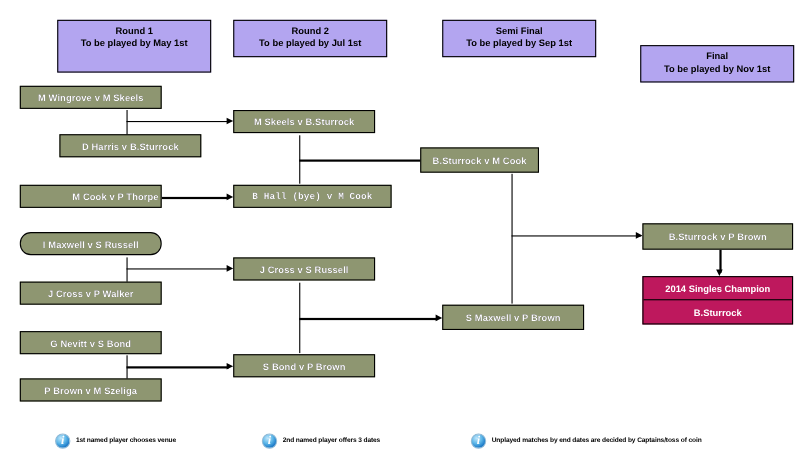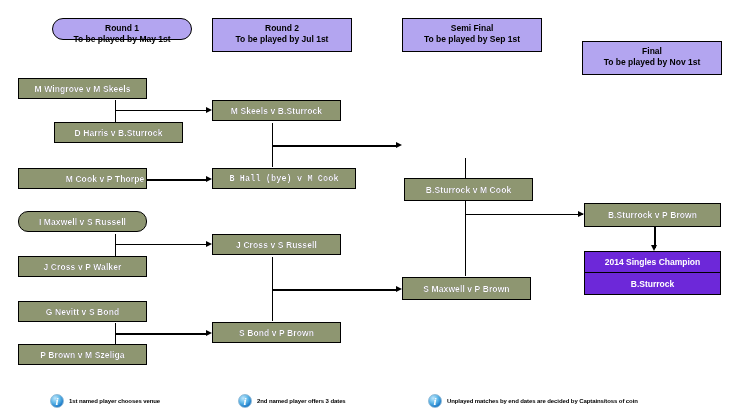--- a/index.html
+++ b/index.html
@@ -43,21 +43,21 @@
     align-items:center;
     justify-content:center;
     text-shadow:0px 0px 0px #000;
     letter-spacing:0.1px;
   }
   
   .champ{
     position:absolute;
     border:1px solid #000;
     box-sizing:border-box;
-    background:#6d28d9;
+    background:#be185d;
   }
   .champ .crow{
     height:50%;
     box-sizing:border-box;
     display:flex;align-items:center;justify-content:center;
     color:#fff;font-size:8.5px;font-weight:bold;
   }
   .champ .crow.top{border-bottom:1px solid #000;}
 
   
@@ -103,21 +103,21 @@
     color:#000;
     white-space:nowrap;
     letter-spacing:-0.1px;
   }
 </style>
 </head>
 <body>
 
 <div id="stage">
 
-  <div class="hdr" style="left:52px;top:18px;width:140px;height:22px;border-radius:11px;">
+  <div class="hdr" style="left:52px;top:18px;width:140px;height:48px;">
     <div>Round 1</div>
     <div class="l2">To be played by May 1st</div>
   </div>
   <div class="hdr" style="left:212px;top:18px;width:140px;height:34px;">
     <div>Round 2</div>
     <div class="l2">To be played by Jul 1st</div>
   </div>
   <div class="hdr" style="left:402px;top:18px;width:140px;height:34px;">
     <div>Semi Final</div>
     <div class="l2">To be played by Sep 1st</div>
@@ -163,21 +163,21 @@
   <div class="mbox" style="left:18px;top:211px;width:129px;height:21px;border-radius:10px;">I Maxwell v S Russell</div>
   <div class="mbox" style="left:18px;top:256px;width:129px;height:21px;">J Cross v P Walker</div>
   <div class="mbox" style="left:18px;top:301px;width:129px;height:21px;">G Nevitt v  S Bond</div>
   <div class="mbox" style="left:18px;top:344px;width:129px;height:21px;">P Brown v M Szeliga</div>
 
   <div class="mbox" style="left:212px;top:100px;width:129px;height:21px;">M Skeels v B.Sturrock</div>
   <div class="mbox" style="left:212px;top:168px;width:144px;height:21px;font-family:Liberation Mono, monospace;">B Hall (bye) v M Cook</div>
   <div class="mbox" style="left:212px;top:234px;width:129px;height:21px;">J Cross v  S Russell</div>
   <div class="mbox" style="left:212px;top:322px;width:129px;height:21px;">S Bond v  P Brown</div>
 
-  <div class="mbox" style="left:404px;top:134px;width:129px;height:23px;margin-top:44px;">B.Sturrock v M Cook</div>
+  <div class="mbox" style="left:382px;top:134px;width:108px;height:23px;">B.Sturrock v M Cook</div>
   <div class="mbox" style="left:402px;top:277px;width:129px;height:23px;">S Maxwell v P Brown</div>
 
   <div class="mbox" style="left:584px;top:203px;width:137px;height:24px;">B.Sturrock v P Brown</div>
 
   <div class="champ" style="left:584px;top:251px;width:137px;height:44px;">
     <div class="crow top">2014 Singles Champion</div>
     <div class="crow">B.Sturrock</div>
   </div>
 
   <div class="legend-item" style="left:50px;top:394px;">

